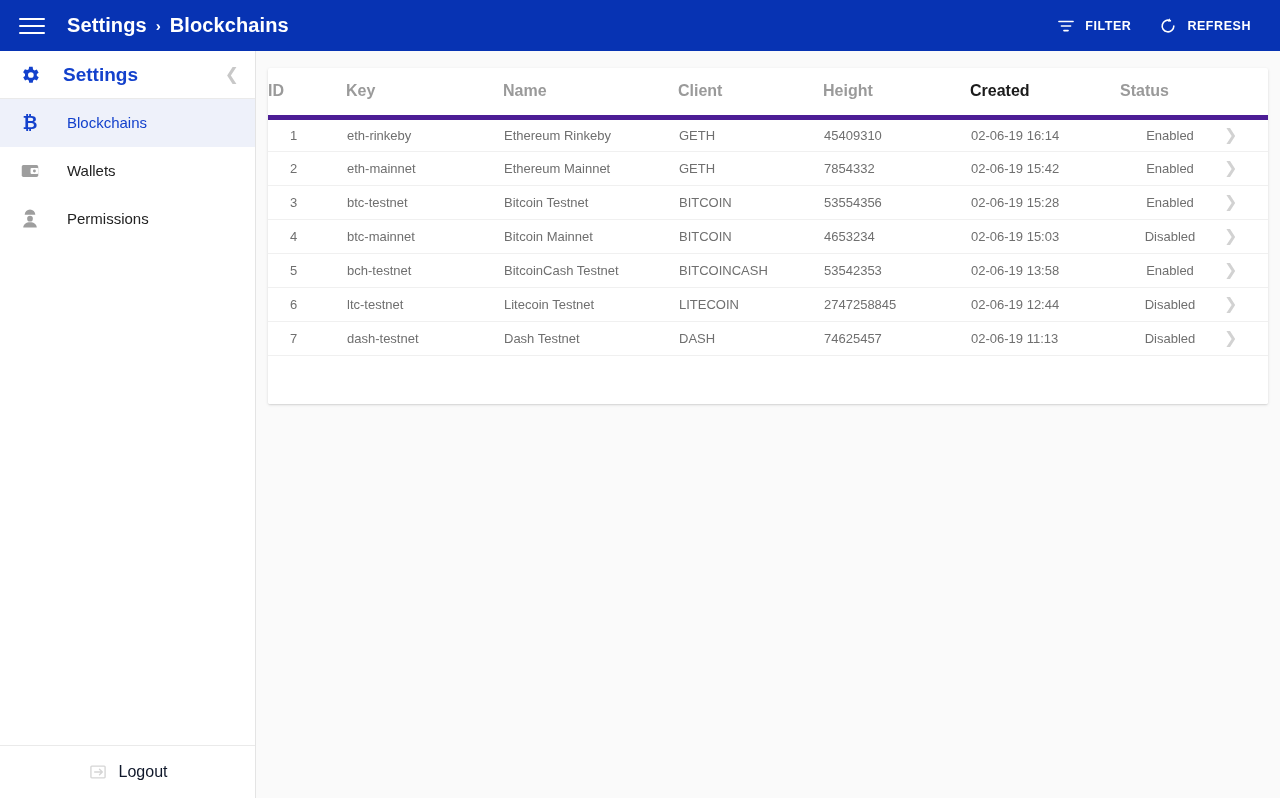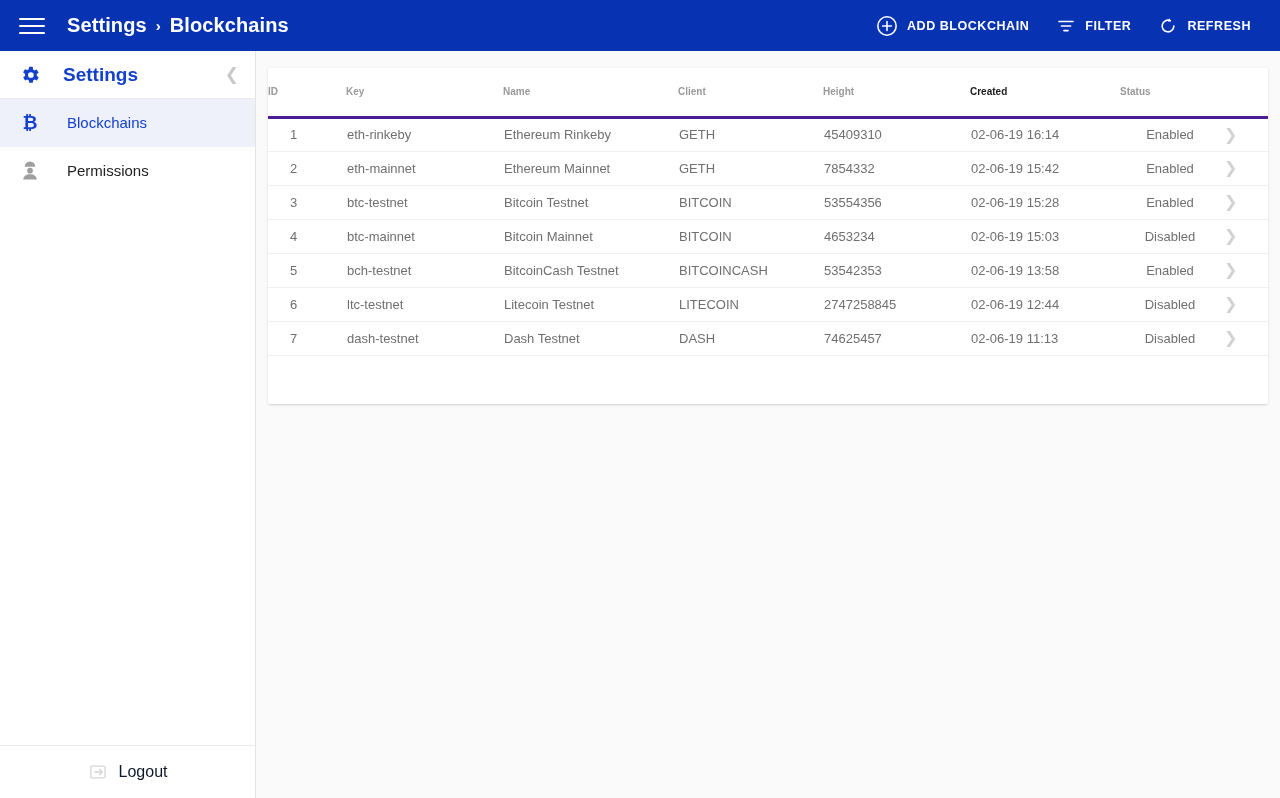--- a/index.html
+++ b/index.html
@@ -200,27 +200,27 @@
     overflow: hidden;
   }
 
   table.data {
     width: 100%;
     border-collapse: collapse;
     table-layout: fixed;
   }
   table.data th {
     text-align: left;
-    font-size: 10px;
+    font-size: 16px;
     font-weight: bold;
     color: #9a9a9a;
     padding: 0 0 0 0;
     height: 49px;
     vertical-align: middle;
-    border-bottom: 3px solid #4c1d95;
+    border-bottom: 5px solid #4c1d95;
     cursor: pointer;
     white-space: nowrap;
   }
   table.data th.sorted { color: #1b1b1b; }
   table.data td {
     font-size: 13px;
     color: #6f6f6f;
     height: 34px;
     vertical-align: middle;
     border-bottom: 1px solid #f0f0f0;
@@ -269,29 +269,20 @@
     </div>
 
     <div class="breadcrumb">
       <span class="crumb">Settings</span>
       <span class="sep">›</span>
       <span class="crumb">Blockchains</span>
     </div>
 
     <div class="topbar-actions">
 
-      <button class="tb-btn">
-        <span class="ico">
-          <svg width="22" height="22" viewBox="0 0 24 24" aria-hidden="true">
-            <circle cx="12" cy="12" r="10" fill="none" stroke="#ffffff" stroke-width="1.7"></circle>
-            <path d="M12 7.2 V16.8 M7.2 12 H16.8" stroke="#ffffff" stroke-width="1.7" stroke-linecap="round"></path>
-          </svg>
-        </span>
-        <span class="lbl">ADD BLOCKCHAIN</span>
-      </button>
 
       <button class="tb-btn">
         <span class="ico">
           <svg width="20" height="20" viewBox="0 0 24 24" aria-hidden="true">
             <path d="M3.5 6.5 H20.5 M6.5 12 H17.5 M9.5 17.5 H14.5" stroke="#ffffff" stroke-width="1.9" stroke-linecap="round" fill="none"></path>
           </svg>
         </span>
         <span class="lbl">FILTER</span>
       </button>
 
@@ -325,20 +316,30 @@
 
       <div class="side-item active">
         <span class="s-ico">
           <svg width="22" height="22" viewBox="0 0 24 24" aria-hidden="true">
             <text x="12" y="19" text-anchor="middle" font-family="'Liberation Sans', sans-serif" font-size="20" font-weight="bold" fill="#1341cc">₿</text>
           </svg>
         </span>
         <span class="s-lbl">Blockchains</span>
       </div>
 
+      <div class="side-item">
+        <span class="s-ico">
+          <svg width="22" height="22" viewBox="0 0 24 24" aria-hidden="true">
+            <rect x="3" y="5.5" width="18" height="13" rx="1.8" fill="#9e9e9e"></rect>
+            <rect x="12.6" y="8.6" width="8.4" height="6.8" rx="1.2" fill="#ffffff"></rect>
+            <circle cx="16.8" cy="12" r="1.6" fill="#9e9e9e"></circle>
+          </svg>
+        </span>
+        <span class="s-lbl">Wallets</span>
+      </div>
 
 
       <div class="side-item">
         <span class="s-ico">
           <svg width="22" height="22" viewBox="0 0 24 24" aria-hidden="true">
             <path fill="#9e9e9e" d="M6.2 7.4a5.8 5.8 0 0 1 11.6 0z"></path>
             <rect x="10.9" y="2.1" width="2.2" height="3.1" rx="0.8" fill="#9e9e9e"></rect>
             <circle cx="12" cy="11.6" r="3.1" fill="#9e9e9e"></circle>
             <path fill="#9e9e9e" d="M4.6 21.4c0-3.7 3.3-5.9 7.4-5.9s7.4 2.2 7.4 5.9z"></path>
           </svg>

